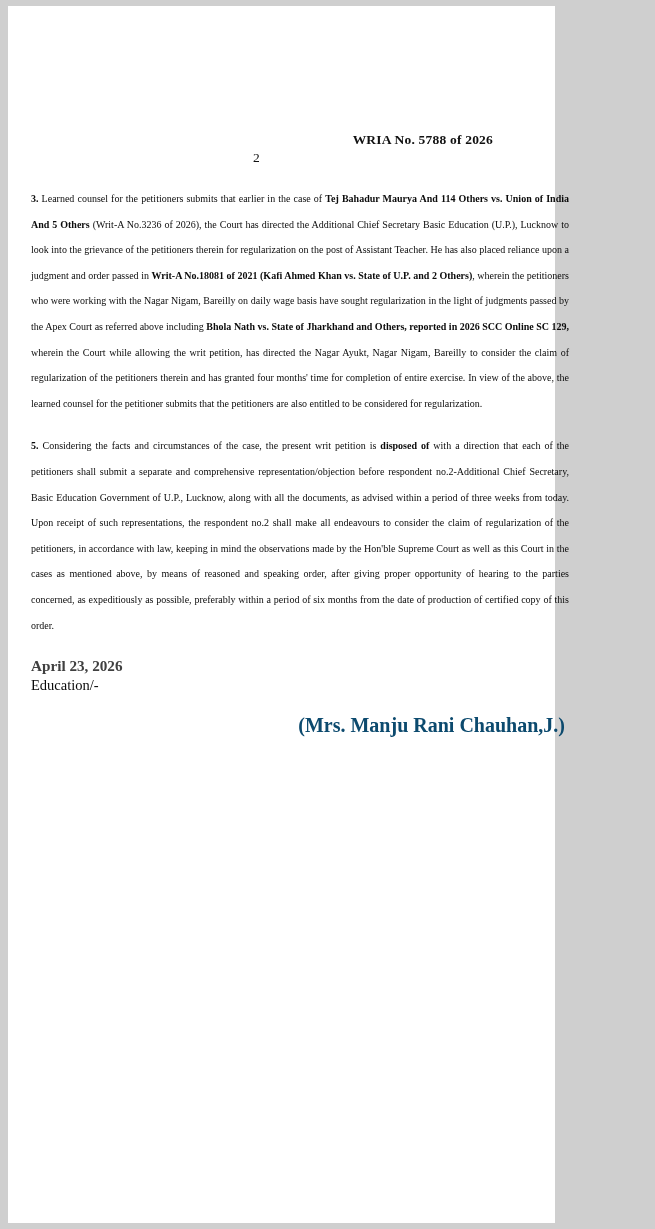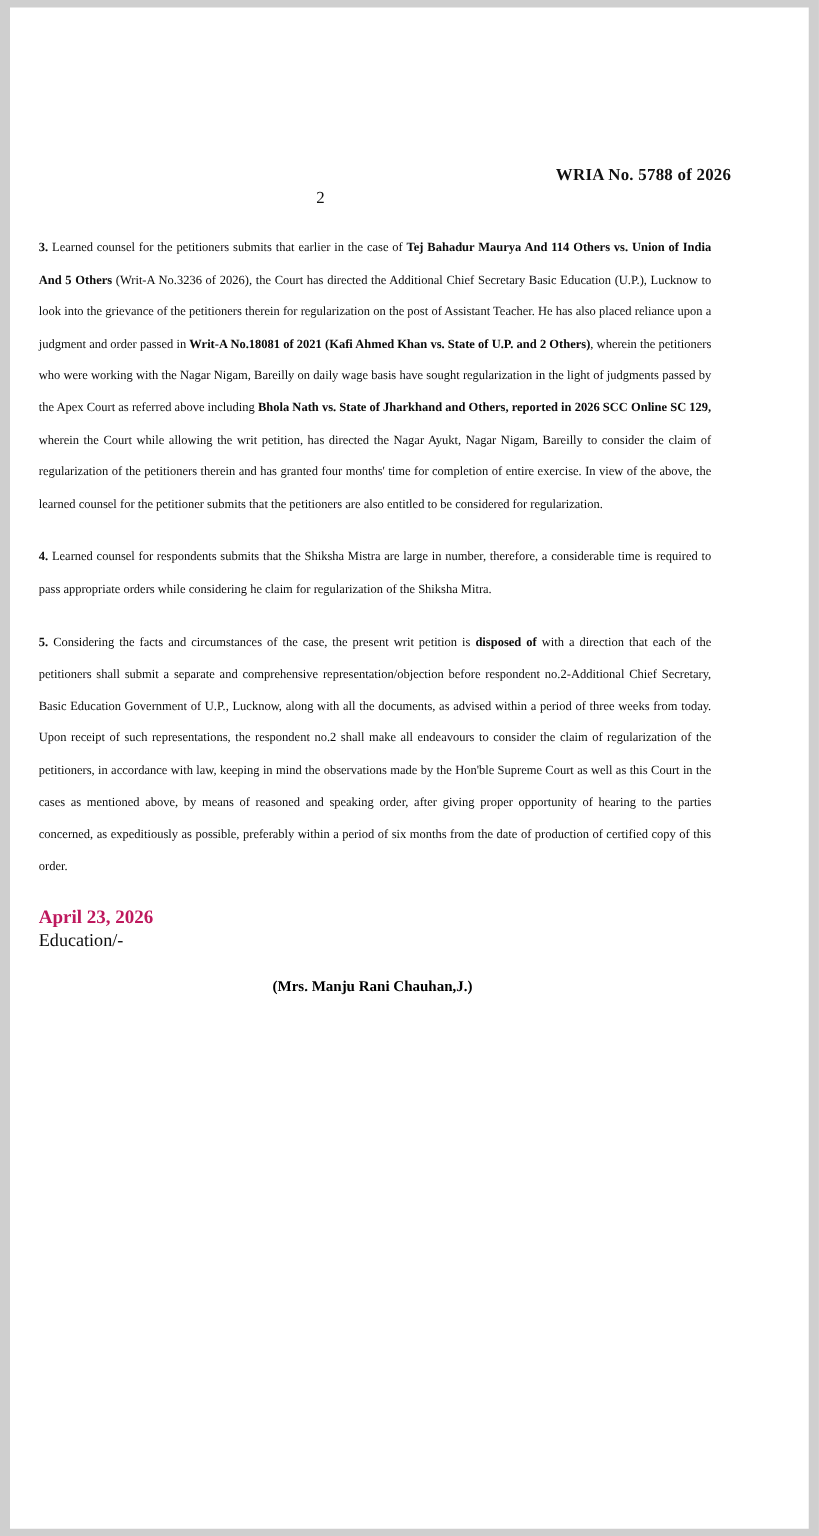--- a/index.html
+++ b/index.html
@@ -10,21 +10,21 @@
   body {
     width: 655px;
     height: 1229px;
     overflow: hidden;
     font-family: "Liberation Serif", serif;
   }
   .page {
     position: absolute;
     left: 8px;
     top: 6px;
-    width: 639px;
+    width: 547px;
     height: 1217px;
     background: #ffffff;
     box-sizing: border-box;
   }
   .header-row {
     position: absolute;
     top: 126px;
     right: 62px;
     font-size: 13.5px;
     font-weight: 600;
@@ -52,50 +52,49 @@
     text-justify: inter-word;
     color: #0b0b0b;
   }
   p.para:last-child { margin-bottom: 0; }
   .b { font-weight: bold; }
   .date-line {
     margin: 19px 0 0 0;
     font-size: 15.2px;
     font-weight: bold;
     line-height: 18px;
-    color: #be185d;
+    color: #404040;
   }
   .sign-clerk {
     margin: 0;
     font-size: 14.5px;
     line-height: 20px;
     color: #0b0b0b;
   }
   .judge {
     margin: 19px 0 0 0;
-    font-size: 12px;
+    font-size: 20px;
     font-weight: bold;
-    text-align: center;
+    text-align: right;
     padding-right: 4px;
-    color: #000000;
+    color: #0c4a6e;
   }
 </style>
 </head>
 <body>
 
 <div class="page">
 
   <div class="header-row">WRIA No. 5788 of 2026</div>
 
   <div class="page-number">2</div>
 
   <div class="body-wrap">
     <div id="paragraphs">
         <p class="para"><span class="b">3. </span><span>Learned counsel for the petitioners submits that earlier in the case of </span><span class="b">Tej Bahadur Maurya And 114 Others vs. Union of India And 5 Others </span><span>(Writ-A No.3236 of 2026), the Court has directed the Additional Chief Secretary Basic Education (U.P.), Lucknow to look into the grievance of the petitioners therein for regularization on the post of Assistant Teacher. He has also placed reliance upon a judgment and order passed in </span><span class="b">Writ-A No.18081 of 2021 (Kafi Ahmed Khan vs. State of U.P. and 2 Others)</span><span>, wherein the petitioners who were working with the Nagar Nigam, Bareilly on daily wage basis have sought regularization in the light of judgments passed by the Apex Court as referred above including </span><span class="b">Bhola Nath vs. State of Jharkhand and Others, reported in 2026 SCC Online SC 129, </span><span>wherein the Court while allowing the writ petition, has directed the Nagar Ayukt, Nagar Nigam, Bareilly to consider the claim of regularization of the petitioners therein and has granted four months' time for completion of entire exercise. In view of the above, the learned counsel for the petitioner submits that the petitioners are also entitled to be considered for regularization.</span></p>
-        <p class="para"><span class="b">4. </span><span>Learned counsel for respondents submits that the Shiksha Mistra are large in number, therefore, a considerable time is required to pass appropriate orders while considering he claim for regularization of the Shiksha Mitra.</span></p>
         <p class="para"><span class="b">5. </span><span>Considering the facts and circumstances of the case, the present writ petition is </span><span class="b">disposed of </span><span>with a direction that each of the petitioners shall submit a separate and comprehensive representation/objection before respondent no.2-Additional Chief Secretary, Basic Education Government of U.P., Lucknow, along with all the documents, as advised within a period of three weeks from today. Upon receipt of such representations, the respondent no.2 shall make all endeavours to consider the claim of regularization of the petitioners, in accordance with law, keeping in mind the observations made by the Hon'ble Supreme Court as well as this Court in the cases as mentioned above, by means of reasoned and speaking order, after giving proper opportunity of hearing to the parties concerned, as expeditiously as possible, preferably within a period of six months from the date of production of certified copy of this order.</span></p>
       </div>
 
     <p class="date-line">April 23, 2026</p>
     <p class="sign-clerk">Education/-</p>
     <p class="judge">(Mrs. Manju Rani Chauhan,J.)</p>
   </div>
 
 </div>
 

